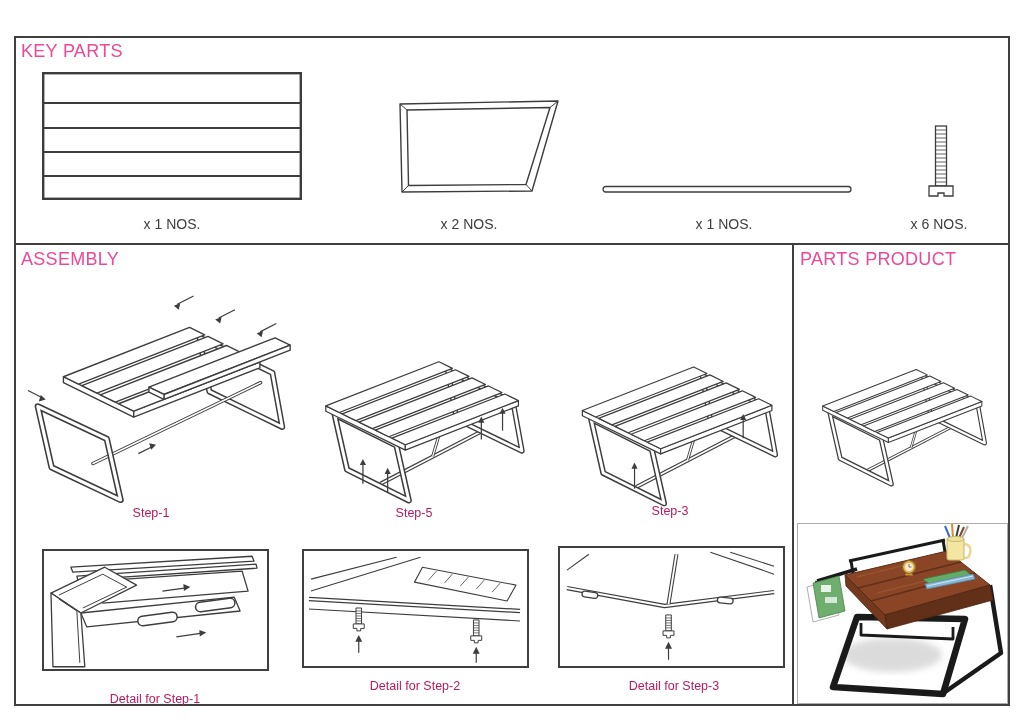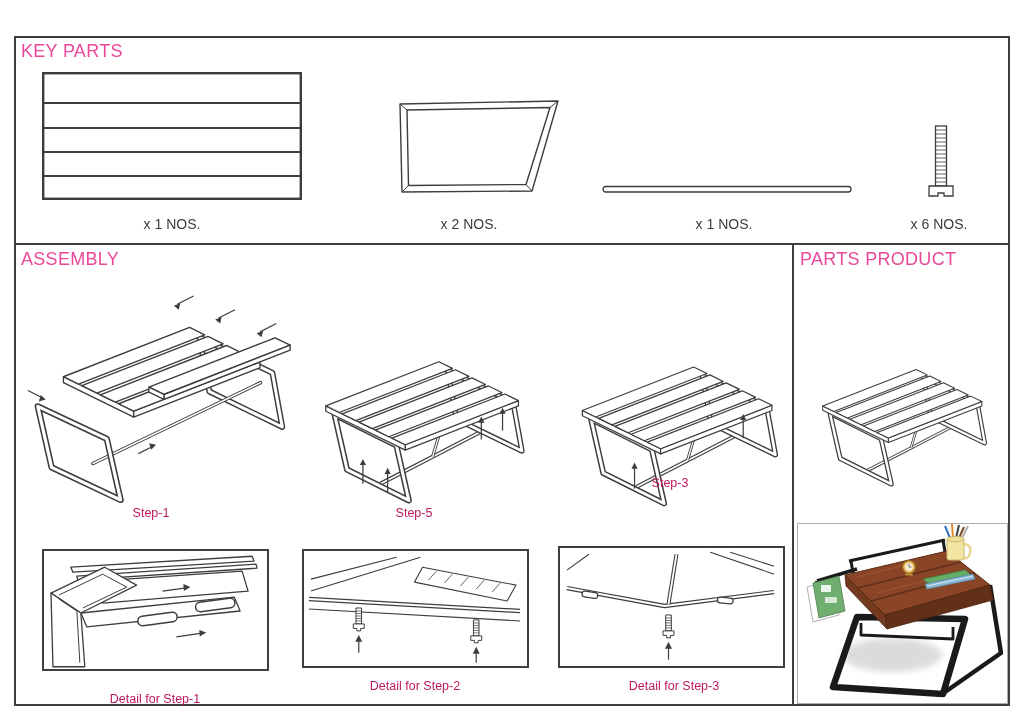--- a/index.html
+++ b/index.html
@@ -151,21 +151,21 @@
     <g stroke="#3d3d3d" stroke-width="1.4">
       <path d="M80,194 L80,170"></path>
         <polygon points="80,164 76.5,171 83.5,171" fill="#3d3d3d" stroke="none"></polygon>
       <path d="M205,136 L205,114"></path>
         <polygon points="205,108 201.5,115 208.5,115" fill="#3d3d3d" stroke="none"></polygon>
     </g>
   </svg>
 
   <div class="cap" style="left:91px;top:506px;width:120px;">Step-1</div>
   <div class="cap" style="left:354px;top:506px;width:120px;">Step-5</div>
-  <div class="cap" style="left:610px;top:476px;width:120px;">Step-3</div>
+  <div class="cap" style="left:610px;top:504px;width:120px;">Step-3</div>
 
   <div class="dbox" style="left:42px;top:549px;width:227px;height:122px;"></div>
   <div class="dbox" style="left:302px;top:549px;width:227px;height:119px;"></div>
   <div class="dbox" style="left:558px;top:546px;width:227px;height:122px;"></div>
 
   <svg style="left:45px;top:551px;" width="221" height="118" viewBox="0 0 222 118">
     <g stroke="#3d3d3d" fill="#fff" stroke-width="1.3" stroke-linejoin="round">
       <polygon points="26,16 208,5 210,10 28,21"></polygon>
       <polygon points="32,25 212,13 213,17 33,29"></polygon>
       <polygon points="52,30 198,20 204,40 58,52"></polygon>

